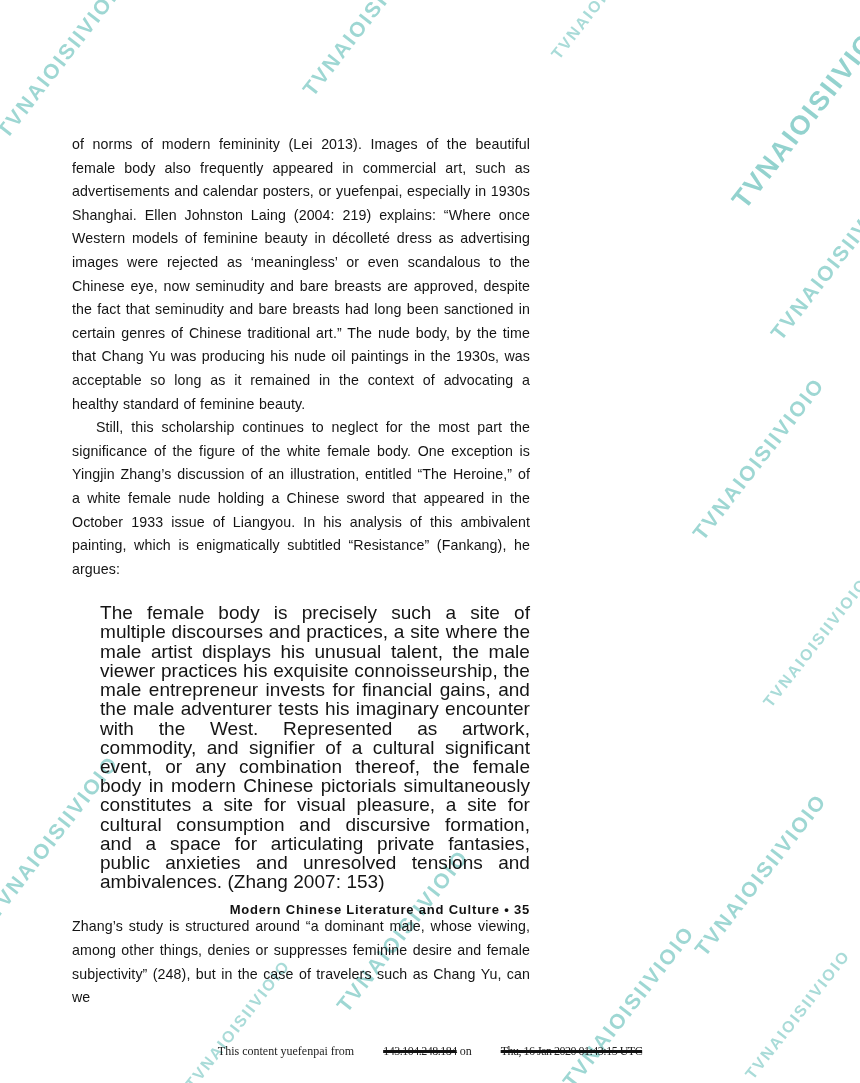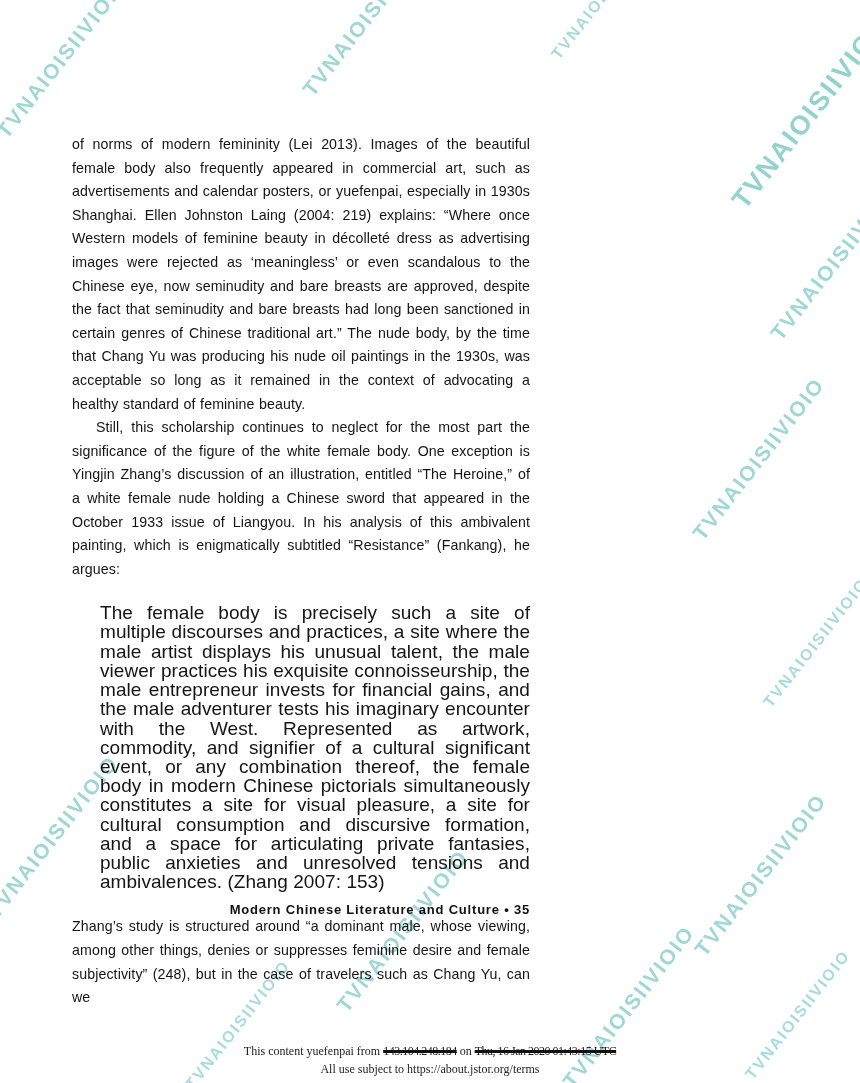--- a/index.html
+++ b/index.html
@@ -63,20 +63,21 @@
     font-size: 12px;
     color: #1c1c1c;
   }
   .jstor-lines .line2 { margin-top: 3px; }
   .redacted {
     text-decoration: line-through;
     text-decoration-thickness: 3px;
     text-decoration-color: #111;
     color: #222;
     letter-spacing: -0.5px;
+    margin-left: 26px;
   }
 
   
   .wm {
     position: absolute;
     font-weight: bold;
     font-size: 21px;
     letter-spacing: 2px;
     opacity: 0.45;
     white-space: nowrap;
@@ -114,14 +115,13 @@
 
 <div class="journal-footer">Modern Chinese Literature and Culture • 35</div>
 
 <div class="jstor-lines">
   <div class="line1">
     <span>This content yuefenpai from</span>
     <span class="redacted">143.104.248.184</span>
     <span>on</span>
     <span class="redacted">Thu, 16 Jan 2020 01:43:15 UTC</span>
   </div>
-  <div class="line2">All use subject to https://about.jstor.org/terms</div>
 </div>
 
 </body></html>

